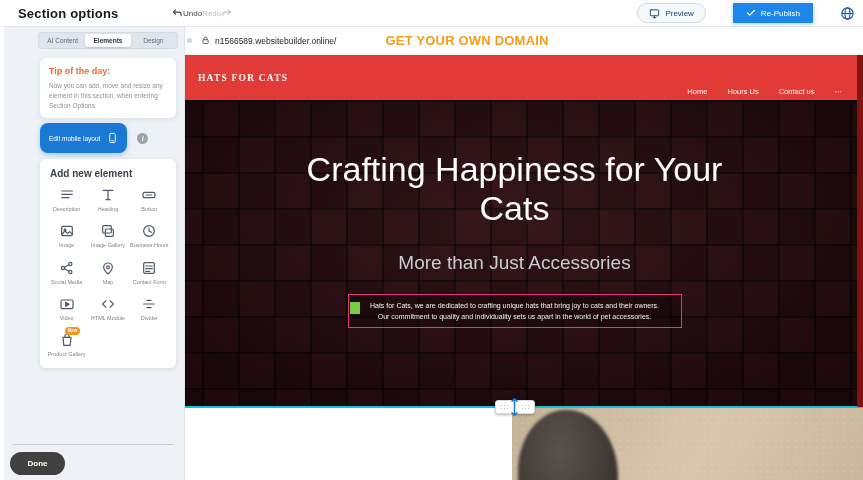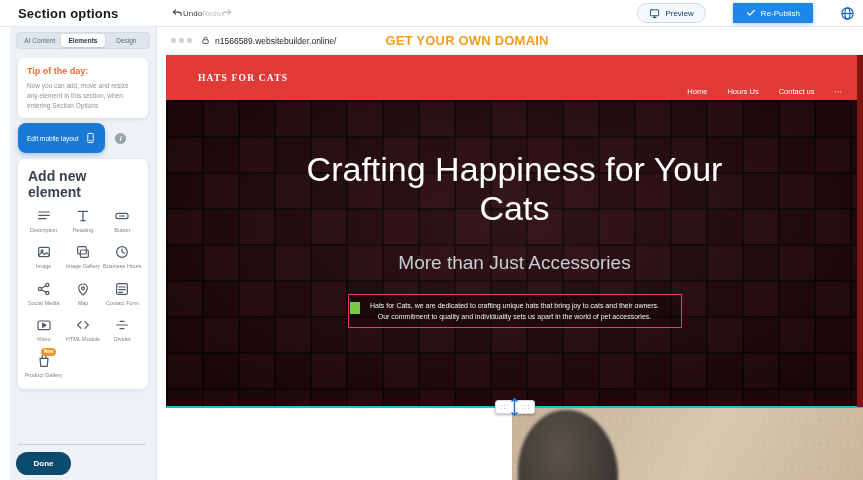--- a/index.html
+++ b/index.html
@@ -21,22 +21,22 @@
                  color:#123f6d; font-size:8px; cursor:pointer; }
   .btn-preview svg { width:11px; height:11px; color:#123f6d; }
   .btn-republish { display:flex; align-items:center; gap:5px; height:20px; padding:0 13px;
                    border:none; border-radius:1px; background:#1d86e8; color:#fff; font-size:8px;
                    box-shadow:0 1px 4px rgba(29,134,232,.45); cursor:pointer; }
   .btn-republish svg { width:10px; height:10px; }
   .globe { display:flex; align-items:center; cursor:pointer; }
   .globe svg { width:15px; height:15px; color:#0f5bb5; }
 
   
-  .sidebar { position:absolute; left:10px; top:27px; width:147px; bottom:0;
-             background:#eef1f5; border-right:1px solid #e0e4e9; z-index:10; }
+  .sidebar { position:absolute; left:4px; top:27px; width:181px; bottom:0;
+             background:#eef1f5; border-right:1px solid #e0e4e9; z-index:10;padding-left:28px; }
   .tabs { margin:5px 6px 0; height:17px; background:#dfe5ec; border:1px solid #d3dae2;
           border-radius:4px; display:flex; padding:1px; }
   .tab { flex:1; display:flex; align-items:center; justify-content:center;
          font-size:6.5px; color:#5d6b79; border-radius:3px; cursor:pointer; }
   .tab.active { background:#fff; color:#2a3440; font-weight:700; box-shadow:0 1px 2px rgba(0,0,0,.15); }
 
   .tip-card { margin:9px 8px 0; background:#fff; border-radius:6px; padding:8px 9px;
               box-shadow:0 1px 4px rgba(20,40,80,.10); }
   .tip-title { color:#ee6a2e; font-size:9px; font-weight:700; margin-bottom:5px; }
   .tip-body { color:#8b939c; font-size:6.5px; line-height:1.5; }
@@ -45,33 +45,33 @@
   .btn-mobile { display:flex; align-items:center; gap:7px; background:#1b79d6; color:#fff;
                 border:none; border-radius:8px; padding:8px 9px; font-size:6.5px; cursor:pointer;
                 box-shadow:0 2px 5px rgba(27,121,214,.35); }
   .btn-mobile svg { width:11px; height:14px; }
   .info-dot { margin-left:10px; width:11px; height:11px; border-radius:50%; background:#9aa4ae;
               color:#fff; font-size:7px; display:flex; align-items:center; justify-content:center;
               font-weight:700; font-style:italic; cursor:pointer; }
 
   .add-card { margin:6px 8px 0; background:#fff; border-radius:6px; padding:9px 6px 10px;
               box-shadow:0 1px 4px rgba(20,40,80,.10); }
-  .add-title { font-size:14px; color:#39424c; font-weight:700; margin:0 4px 8px; }
+  .add-title { font-size:10px; color:#39424c; font-weight:700; margin:0 4px 8px; }
   .el-grid { display:grid; grid-template-columns:repeat(3,1fr); row-gap:10px; }
   .el-cell { display:flex; flex-direction:column; align-items:center; gap:3px; position:relative; cursor:pointer; }
   .el-icon { display:flex; }
   .el-cell svg { width:16px; height:16px; color:#4e5a68; }
   .el-label { font-size:5.5px; color:#7d858e; text-align:center; line-height:1.3; max-width:44px; }
   .el-badge { position:absolute; top:-5px; right:7px; background:#f7941e; color:#fff;
               font-size:4.5px; padding:1.5px 3px; border-radius:6px; font-weight:700; }
 
   .sidebar-divider { position:absolute; left:8px; right:10px; bottom:35px;
                      border:none; border-top:1px solid #c9ced5; }
   .btn-done { position:absolute; left:6px; bottom:5px; width:55px; height:23px;
-              background:#0c4a6e; color:#fff; border:none; border-radius:12px;
+              background:#404040; color:#fff; border:none; border-radius:12px;
               font-size:8px; font-weight:600; cursor:pointer; }
 
   
   .main { position:absolute; left:166px; top:27px; right:0; bottom:0; }
   .browserbar { height:28px; background:#fff; display:flex; align-items:center;
                 border-bottom:1px solid #eef0f3; }
   .win-dots { display:flex; gap:3px; margin-left:5px; }
   .win-dot { width:5px; height:5px; border-radius:50%; background:#ccd2da; }
   .lock { display:flex; margin-left:9px; }
   .lock svg { width:9px; height:9px; color:#3a4149; }

